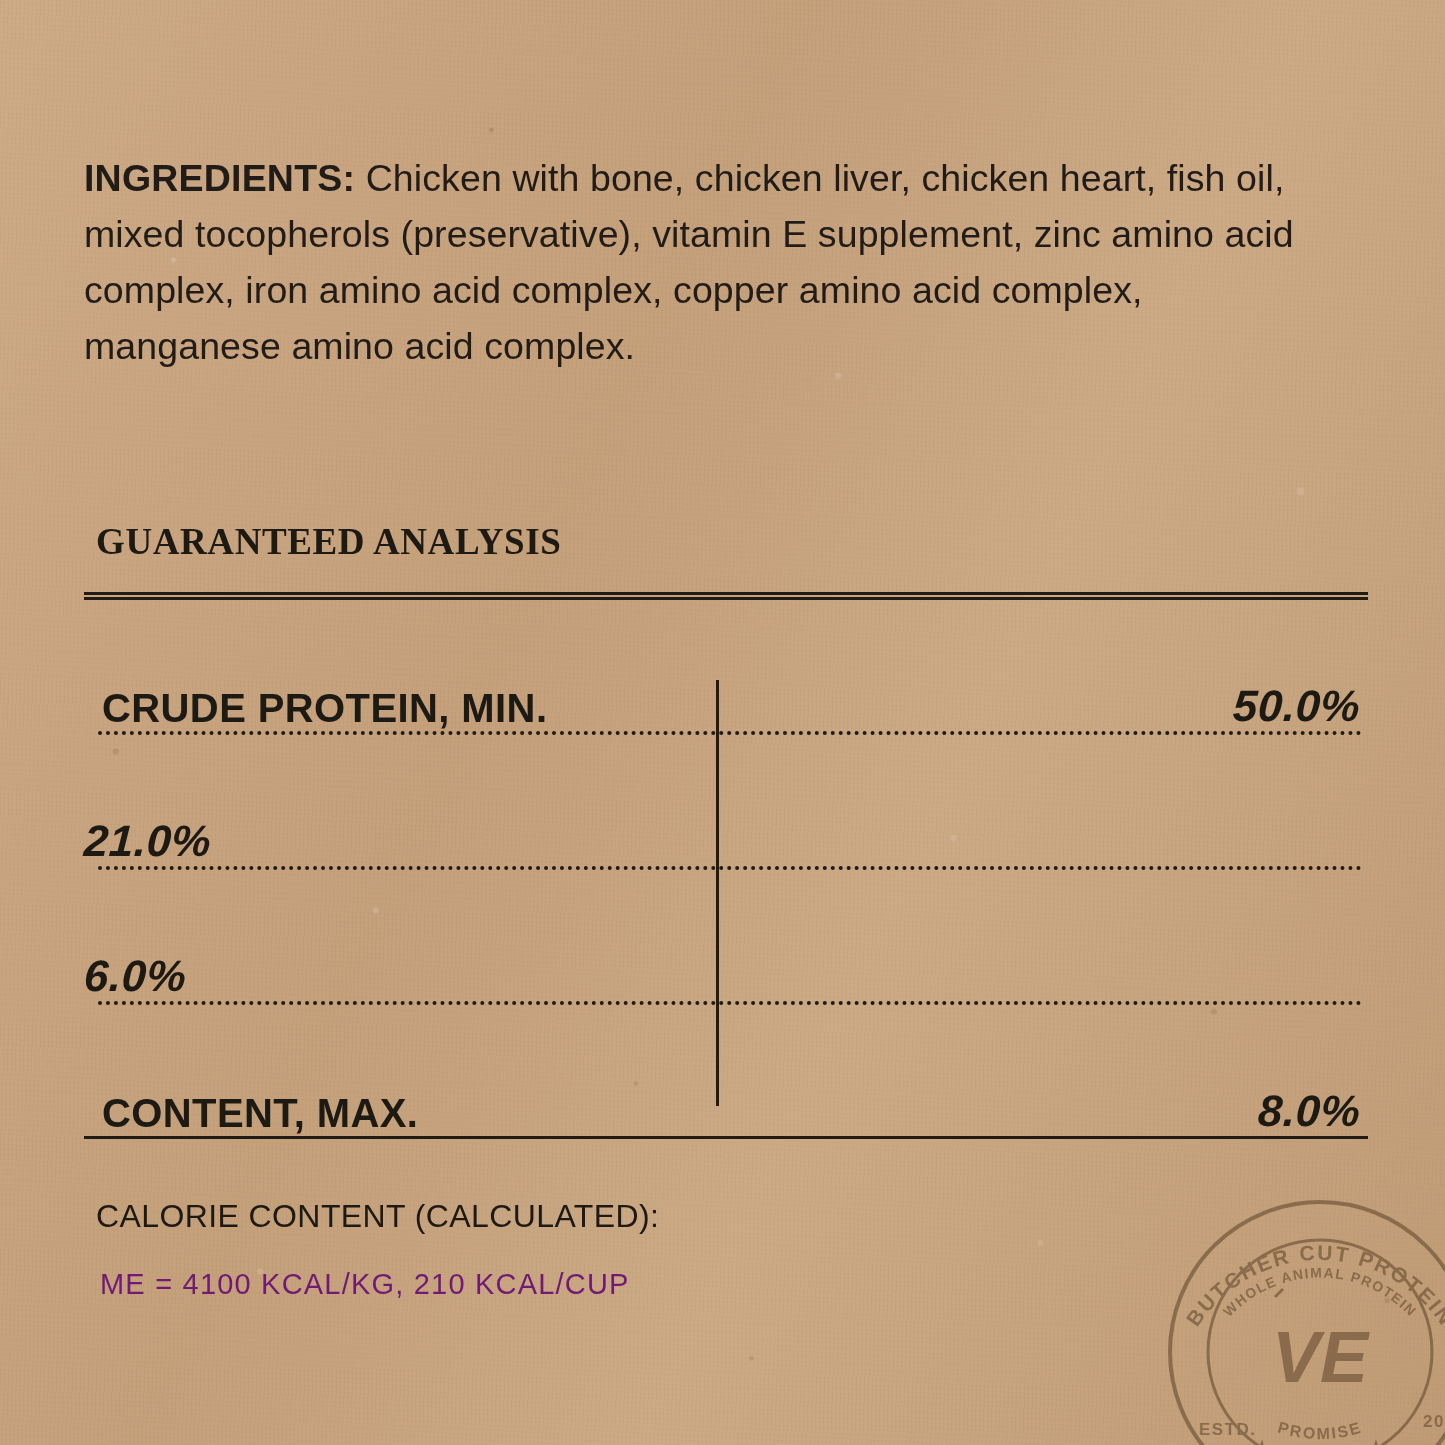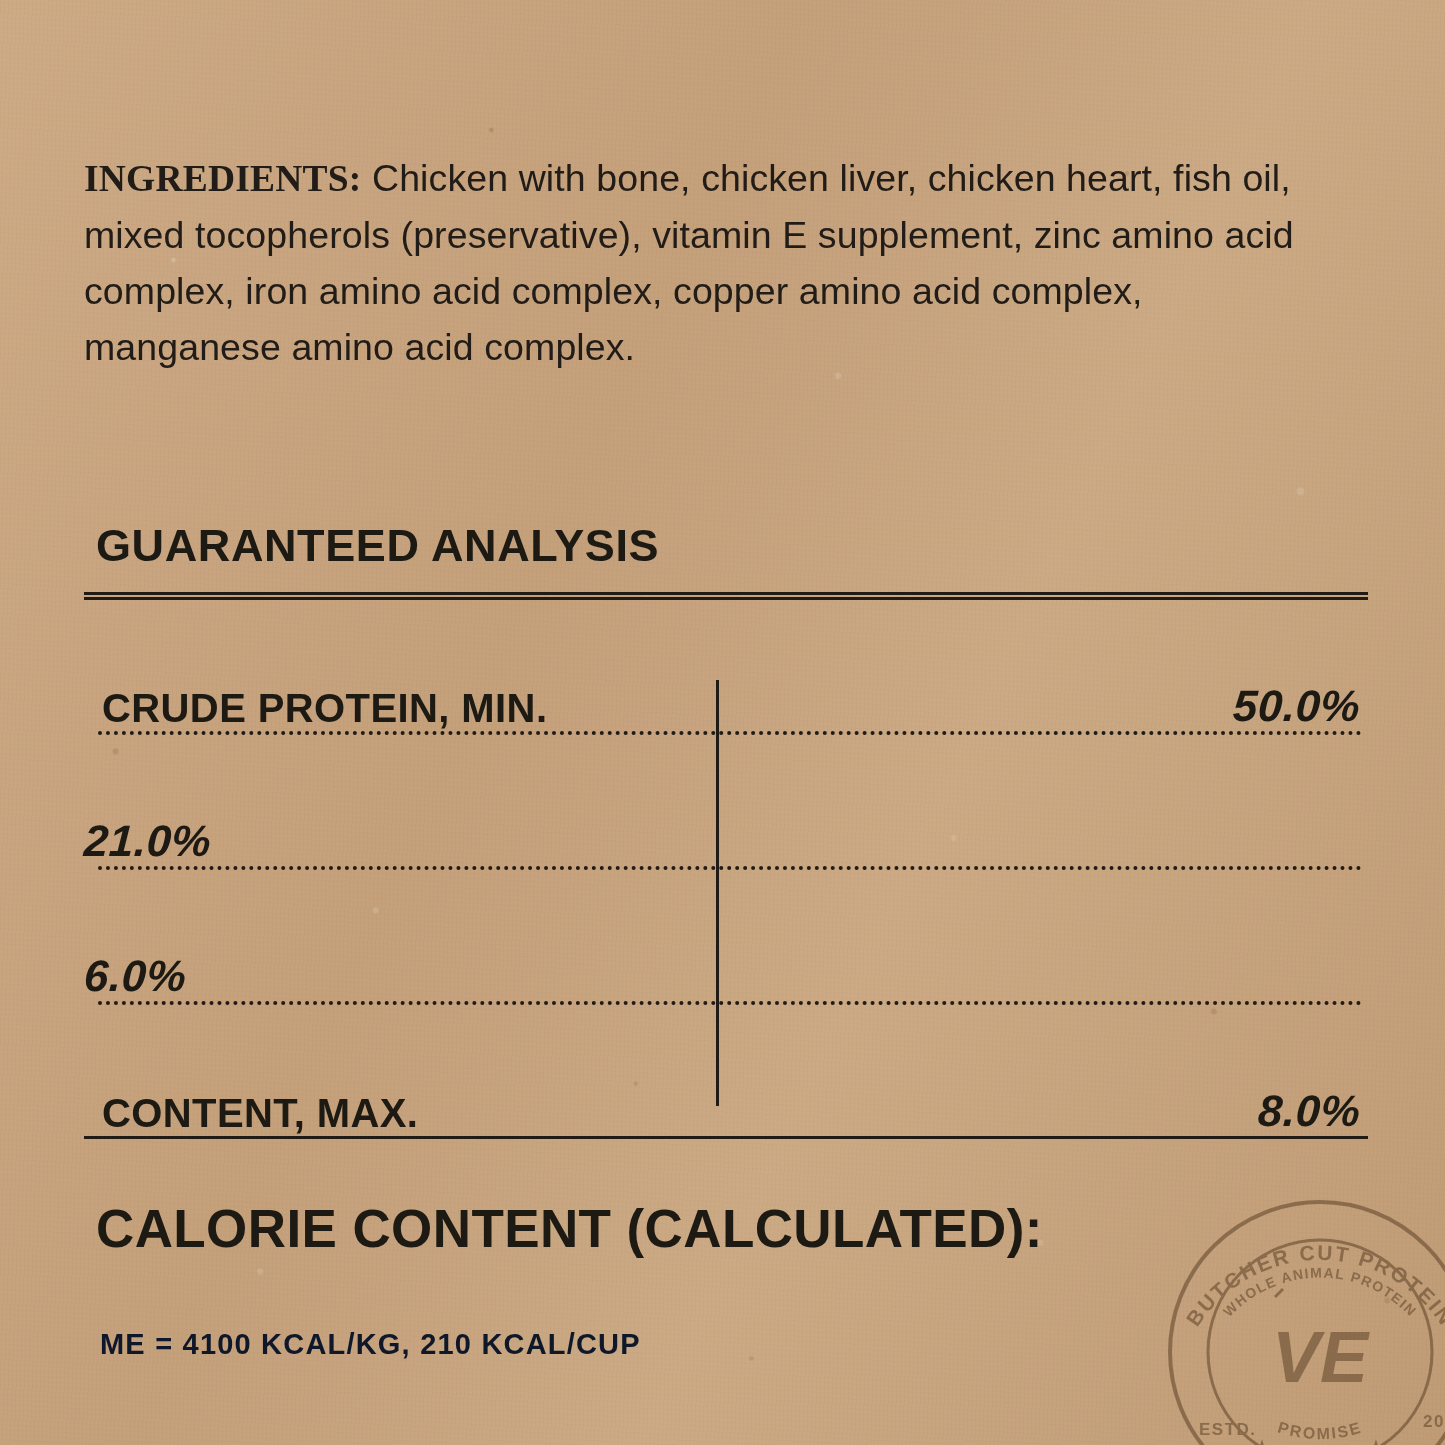--- a/index.html
+++ b/index.html
@@ -59,31 +59,31 @@
     width: 1250px;
     font-size: 37.5px;
     line-height: 56px;
     color: #211c17;
     letter-spacing: 0.1px;
     font-weight: 400;
   }
   .ingredients .lead {
     font-weight: 700;
     letter-spacing: 0.2px;
-    font-family: Liberation Serif, serif;
   }
   
   .ga-title {
     position: absolute;
     left: 96px;
     top: 520px;
-    font-size: 45px;
+    font-size: 37px;
     font-weight: 700;
     letter-spacing: 0.6px;
     color: #1d1913;
+    font-family: Liberation Serif, serif;
   }
   .ga-table {
     position: absolute;
     left: 84px;
     top: 592px;
     width: 1284px;
   }
   .rule-double {
     height: 8px;
     border-top: 3px solid #201b15;
@@ -133,34 +133,34 @@
     padding-right: 8px;
     white-space: nowrap;
     letter-spacing: 0.5px;
     transform: skewX(-3deg);
   }
   
   .cal-title {
     position: absolute;
     left: 96px;
     top: 1198px;
-    font-size: 53px;
-    font-weight: 700;
+    font-size: 32px;
+    font-weight: 400;
     letter-spacing: 0.4px;
     color: #1d1913;
     text-align: center;
   }
   .cal-value {
     position: absolute;
     left: 100px;
-    top: 1328px;
+    top: 1268px;
     font-size: 29px;
-    font-weight: 700;
+    font-weight: 400;
     letter-spacing: 1.2px;
-    color: #0f172a;
+    color: #701a75;
   }
   
   .stamp {
     position: absolute;
     right: -40px;
     bottom: -62px;
     width: 330px;
     height: 330px;
     opacity: 0.55;
   }

